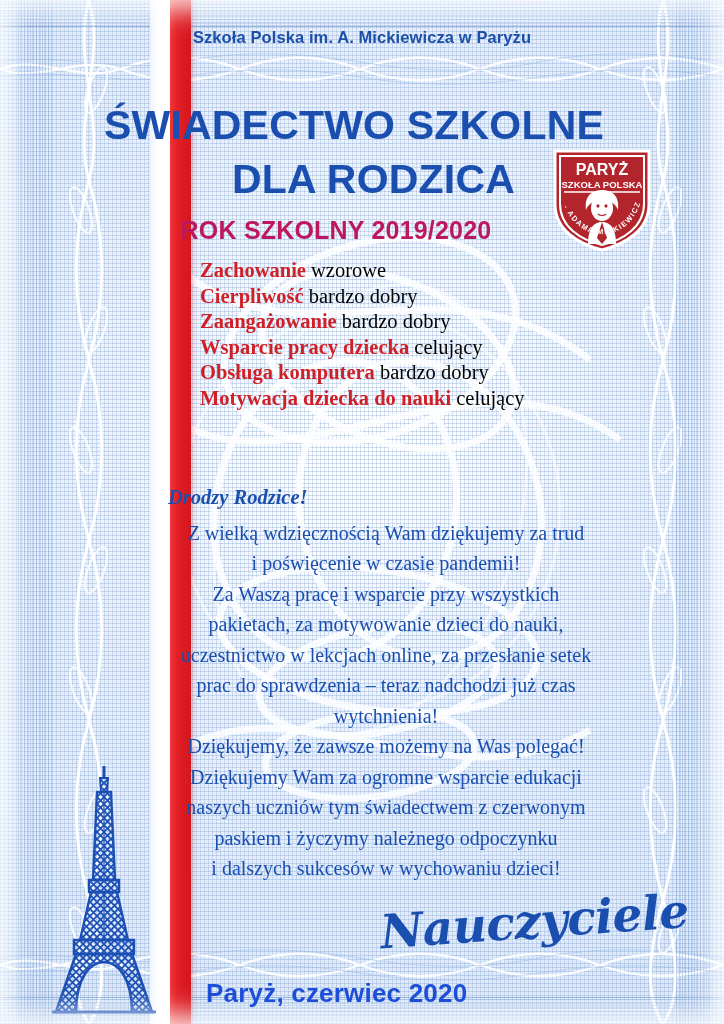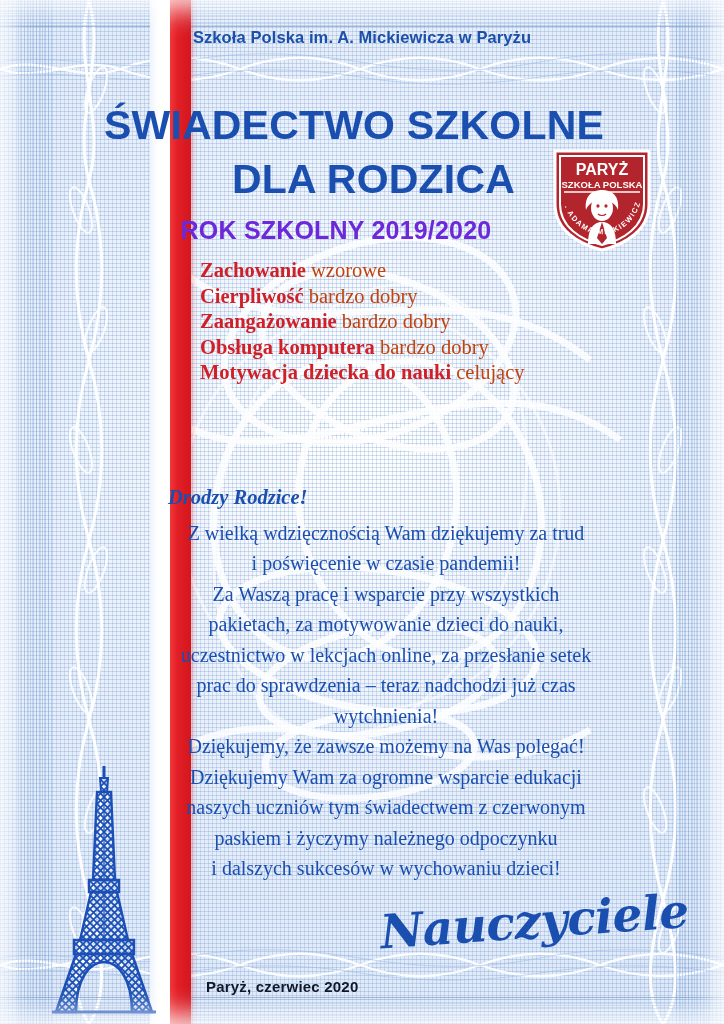--- a/index.html
+++ b/index.html
@@ -71,45 +71,45 @@
 
   .school-line{position:absolute;left:0;top:28px;width:724px;text-align:center;
     font-size:16.5px;font-weight:bold;color:#1c4fa8;letter-spacing:.1px;}
 
   .title{position:absolute;left:56px;top:98px;width:580px;text-align:center;
     font-size:41px;line-height:54px;font-weight:bold;color:#1a4fb0;
     letter-spacing:.2px;margin-left:8px;}
   .title .l2{display:block;padding-left:39px;}
 
   .subtitle{position:absolute;left:56px;top:216px;width:560px;text-align:center;
-    font-size:25px;font-weight:bold;color:#6d28d9;letter-spacing:.2px;}
+    font-size:25px;font-weight:bold;color:#be185d;letter-spacing:.2px;}
 
   
   .grades{position:absolute;left:200px;top:258px;width:470px;}
   .grade-row{font-family:"Liberation Serif",serif;font-size:20.5px;
              line-height:25.6px;white-space:nowrap;}
   .g-label{font-weight:bold;color:#cf2027;margin-top:6px;}
-  .g-value{color:#c2410c;}
+  .g-value{color:#000000;}
 
   
   .letter{position:absolute;left:168px;top:482px;width:436px;
     font-family:"Liberation Serif",serif;color:#1a4fb0;
     font-size:20px;line-height:30.5px;text-align:center;}
   .salutation{font-weight:bold;font-style:italic;font-size:20.5px;
               text-align:left;display:block;margin-bottom:5px;}
   .letter p{margin:0;}
 
   
   .signature{position:absolute;left:380px;top:892px;width:300px;
     text-align:center;color:#1a4fb0;font-size:47px;line-height:60px;
     font-family:"DejaVu Serif",serif;font-style:italic;font-weight:bold;
     transform:rotate(-4deg);transform-origin:50% 50%;letter-spacing:-.5px;}
 
   .place-date{position:absolute;left:206px;top:978px;
-    font-size:15px;font-weight:bold;color:#0f172a;letter-spacing:.2px;}
+    font-size:26px;font-weight:bold;color:#1d4ed8;letter-spacing:.2px;}
 </style>
 </head>
 <body>
 
 <div id="cert">
 
   <div class="paper"></div>
 
   <svg class="watermark" viewBox="0 0 520 640" preserveAspectRatio="none">
     <g fill="none" stroke="#ffffff" stroke-opacity=".85" stroke-width="7">
@@ -271,20 +271,24 @@
         <span class="g-label">Zachowanie</span>
         <span class="g-value">wzorowe</span>
       </div>
       <div class="grade-row">
         <span class="g-label">Cierpliwość</span>
         <span class="g-value">bardzo dobry</span>
       </div>
       <div class="grade-row">
         <span class="g-label">Zaangażowanie</span>
         <span class="g-value">bardzo dobry</span>
+      </div>
+      <div class="grade-row">
+        <span class="g-label">Wsparcie pracy dziecka</span>
+        <span class="g-value">celujący</span>
       </div>
       <div class="grade-row">
         <span class="g-label">Obsługa komputera</span>
         <span class="g-value">bardzo dobry</span>
       </div>
       <div class="grade-row">
         <span class="g-label">Motywacja dziecka do nauki</span>
         <span class="g-value">celujący</span>
       </div>
     </div>

